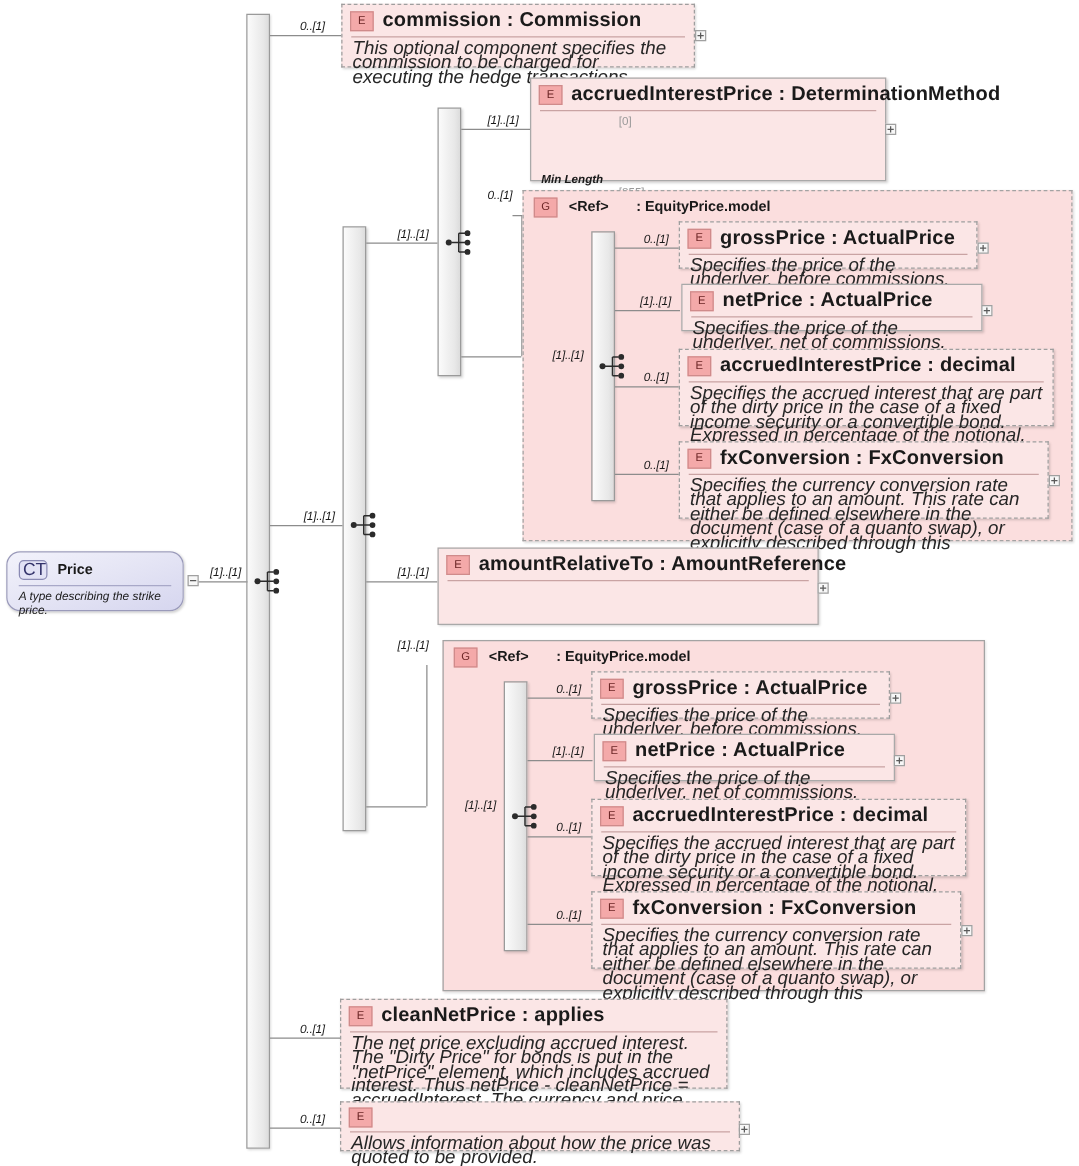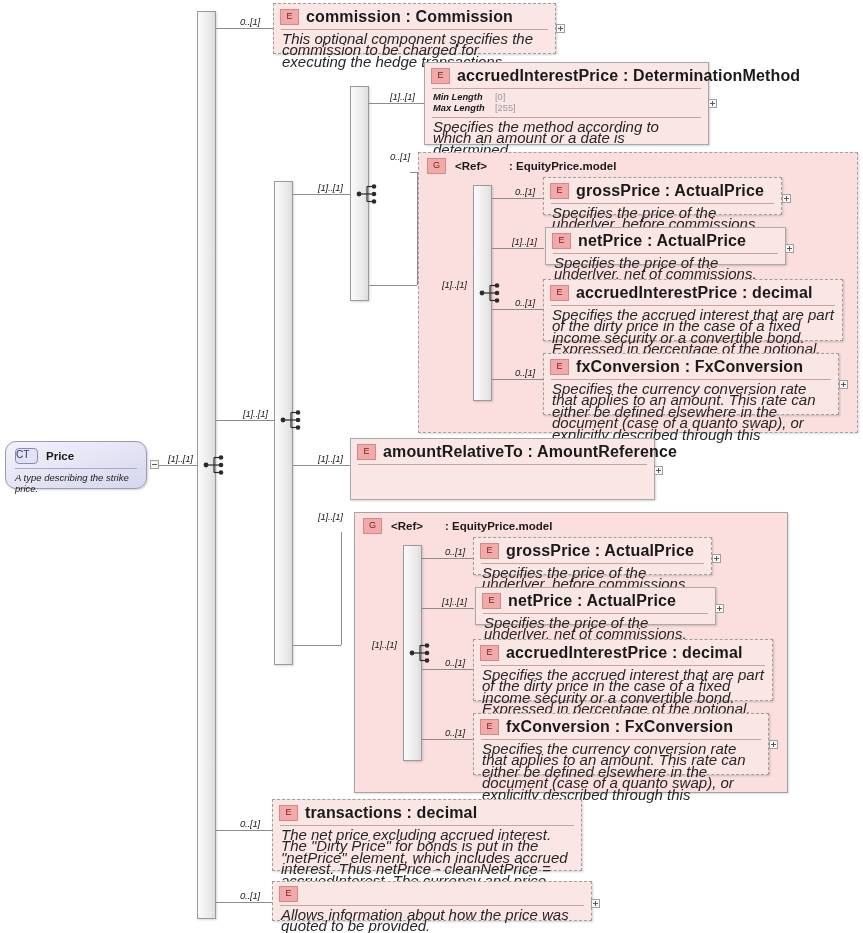--- a/index.html
+++ b/index.html
@@ -59,21 +59,21 @@
     height:0;border-top:1px solid #c9a3a3;margin:0 7px;
   }
   .nb-doc{
     font-style:italic;font-size:15px;line-height:11.4px;
     color:#262626;padding:3px 8px 4px 8px;
   }
   .nb-facets{
     padding:3px 8px 2px 8px;font-size:9.3px;line-height:11.4px;
   }
   .nb-facets .frow{display:flex;}
-  .nb-facets .fname{font-style:italic;font-weight:bold;color:#1a1a1a;width:62px;}
+  .nb-facets .fname{font-style:italic;font-weight:bold;color:#1a1a1a;width:62px;margin-top:46px;}
   .nb-facets .fval{color:#9a9a9a;}
 
   
   .plus{
     position:absolute;width:9px;height:9px;box-sizing:border-box;
     border:1px solid #a0a0a0;background:#f7f7f7;
   }
   .plus:before,.plus:after{
     content:"";position:absolute;background:#5a5a5a;
   }
@@ -106,21 +106,21 @@
   
   .ctbox{
     position:absolute;box-sizing:border-box;
     border:1px solid #9a9aba;border-radius:11px;
     background:linear-gradient(to bottom right,#f2f2fb 0%,#e3e3f4 55%,#d6d6ef 100%);
     box-shadow:1px 1px 2px rgba(0,0,0,0.18);
   }
   .ct-head{display:flex;align-items:center;gap:8px;padding:6px 8px 4px 9px;}
   .ct-badge{
     width:21px;height:14px;border:1px solid #8a8ab4;border-radius:4px;
-    background:#e2e2f5;color:#33336b;font-size:10px;line-height:12px;text-align:left;
+    background:#e2e2f5;color:#33336b;font-size:14px;line-height:12px;text-align:right;
   }
   .ct-title{font-size:11.5px;font-weight:bold;color:#1a1a1a;}
   .ct-sep{height:0;border-top:1px solid #a8a8c8;margin:0 9px;}
   .ct-doc{font-style:italic;font-size:9.5px;color:#1a1a1a;padding:3px 9px 0 9px;}
 </style>
 </head>
 <body>
 
 <div id="canvas">
 
@@ -376,21 +376,21 @@
     <div class="nb-sep"></div>
     <div class="nb-doc">Specifies the currency conversion rate that applies to an amount. This rate can either be defined elsewhere in the document (case of a quanto swap), or explicitly described through this component.</div>
   </div>
   <div class="plus" style="left:769px;top:740px;"></div>
 
   <div class="hline" style="left:216px;top:830px;width:58px;"></div>
   <div class="card" style="left:240px;top:818px;">0..[1]</div>
   <div class="nodebox dashed" style="left:272px;top:799px;width:310px;height:72px;">
     <div class="nb-head">
       <div class="badge">E</div>
-      <div class="nb-title">transactions : decimal</div>
+      <div class="nb-title">cleanNetPrice : applies</div>
     </div>
     <div class="nb-sep"></div>
     <div class="nb-doc">The net price excluding accrued interest. The "Dirty Price" for bonds is put in the "netPrice" element, which includes accrued interest. Thus netPrice - cleanNetPrice = accruedInterest. The currency and price expression for this field are the same as those for the (dirty) netPrice.</div>
   </div>
 
   <div class="hline" style="left:216px;top:902px;width:58px;"></div>
   <div class="card" style="left:240px;top:890px;">0..[1]</div>
   <div class="nodebox dashed" style="left:272px;top:881px;width:320px;height:40px;">
     <div class="nb-head">
       <div class="badge">E</div>

